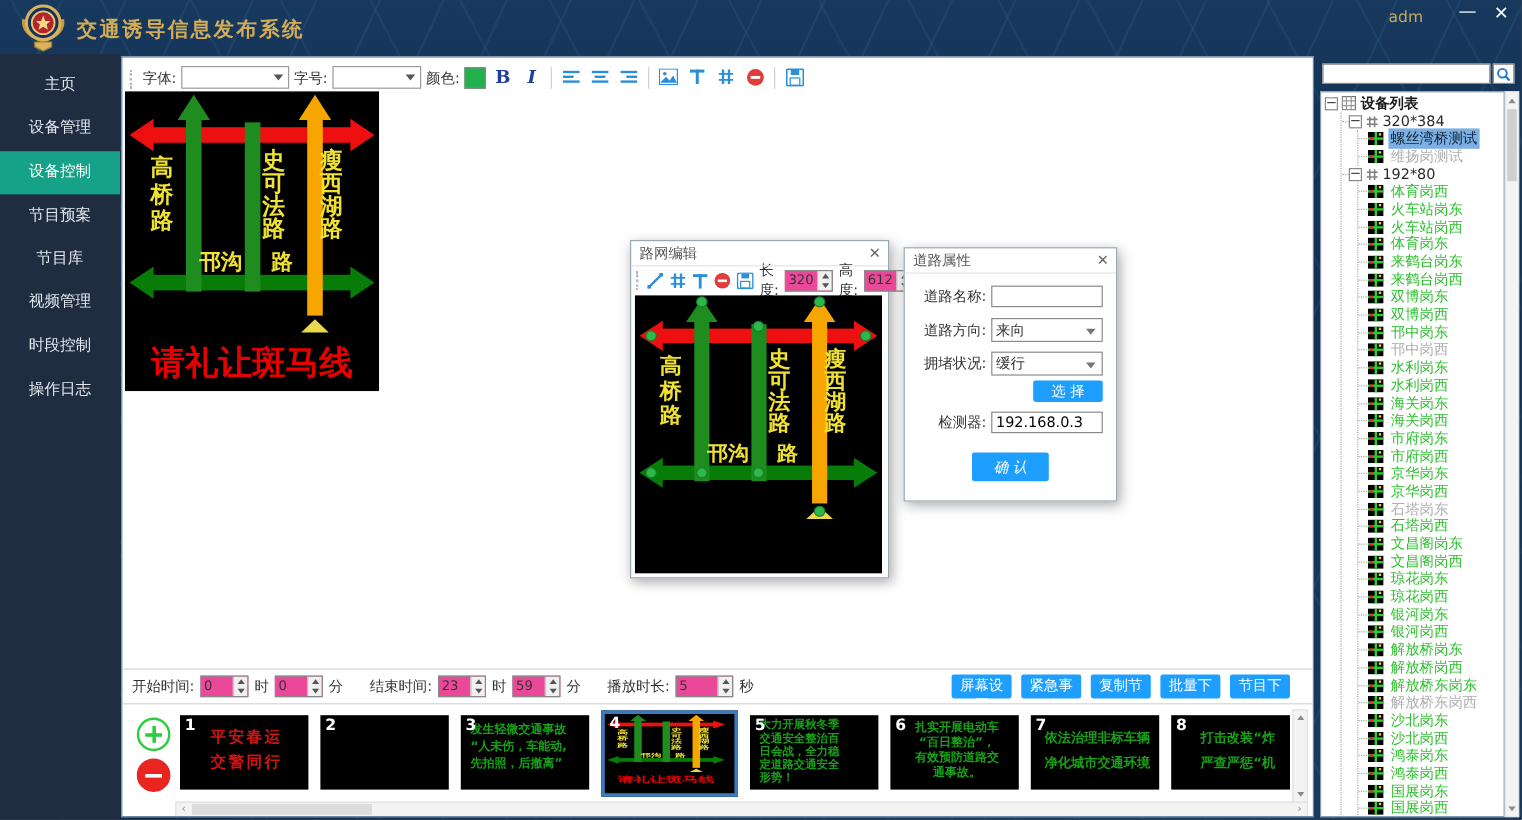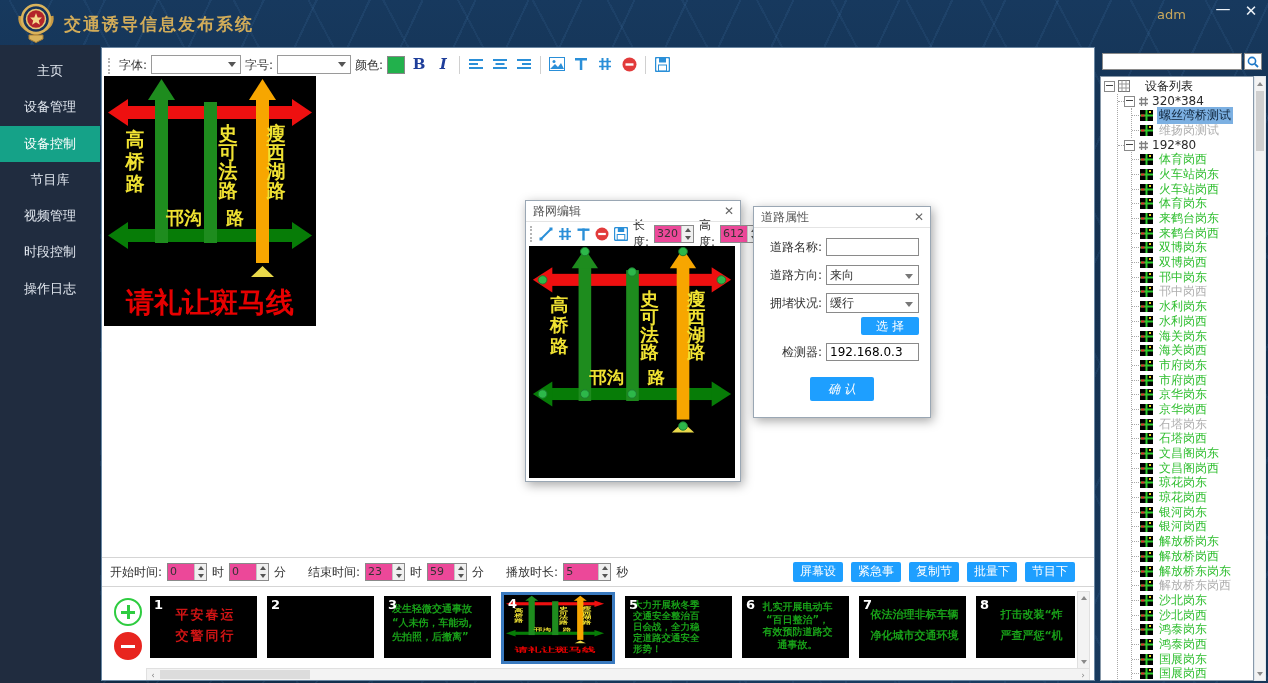--- a/index.html
+++ b/index.html
@@ -87,21 +87,21 @@
   .h-scroll{position:absolute;left:44px;right:4px;bottom:1px;height:13px;background:#f3f3f3;border:1px solid #e0e0e0;box-sizing:border-box;}
   .h-thumb{position:absolute;left:13px;top:1px;width:150px;height:9px;background:#dcdcdc;cursor:pointer;}
   .h-arrow{position:absolute;top:0;width:12px;height:11px;display:flex;align-items:center;justify-content:center;cursor:pointer;color:#888;font-size:9px;}
   
   .search-input{position:absolute;left:1102px;top:53px;width:140px;height:17px;border:1px solid #8a8a8a;font-size:12px;padding:0 3px;box-sizing:border-box;font-family:inherit;}
   .search-btn{position:absolute;left:1244px;top:53px;width:18px;height:17px;background:#fff;border:1px solid #8a8a8a;box-sizing:border-box;display:flex;align-items:center;justify-content:center;cursor:pointer;}
   .tree{position:absolute;left:1100px;top:76px;width:154px;height:605px;background:#fff;border:1px solid #8899aa;box-sizing:border-box;overflow:hidden;font-size:12px;padding:2px 0 0 3px;}
   .t-row{display:flex;align-items:center;height:14.7px;white-space:nowrap;cursor:pointer;}
   .exp{flex:0 0 9px;width:9px;height:9px;border:1px solid #8a8a8a;background:#fff;position:relative;margin-right:3px;cursor:pointer;}
   .exp:after{content:"";position:absolute;left:1px;right:1px;top:3px;height:1px;background:#444;}
-  .t-root-label{font-weight:normal;color:#1c1c1c;margin-left:15px;}
+  .t-root-label{font-weight:bold;color:#1c1c1c;margin-left:4px;}
   .t-group-label{color:#2a2a2a;margin-left:3px;}
   .t-children{margin-left:13px;border-left:1px dotted #a8a8a8;}
   .t-leaf .stub{flex:0 0 7px;border-top:1px dotted #a8a8a8;height:0;}
   .t-leaf .licon{flex:0 0 13px;margin:0 4px 0 1px;line-height:0;}
   .llabel{padding:0 2px;}
   .st-online{color:#2fbe2f;}
   .st-offline{color:#aeaeae;}
   .st-selected{background:#7cb0e2;color:#0d2238;}
   .tree-scroll{position:absolute;left:1254px;top:76px;width:12px;height:605px;background:#f3f3f3;border:1px solid #dfe6ec;box-sizing:border-box;}
   .tree-scroll .sa{position:absolute;left:0;width:100%;height:13px;display:flex;align-items:center;justify-content:center;cursor:pointer;}
@@ -127,20 +127,21 @@
     <span class="app-title">交通诱导信息发布系统</span>
     <span class="user">adm</span>
     <span class="win-btn win-min">—</span>
     <span class="win-btn win-close">✕</span>
   </div>
 
   <div class="sidebar">
       <div class="side-item">主页</div>
       <div class="side-item">设备管理</div>
       <div class="side-item active">设备控制</div>
+      <div class="side-item">节目预案</div>
       <div class="side-item">节目库</div>
       <div class="side-item">视频管理</div>
       <div class="side-item">时段控制</div>
       <div class="side-item">操作日志</div>
     </div>
 
   <div class="main">
 
     <div class="toolbar">
       <span class="grip"></span>

